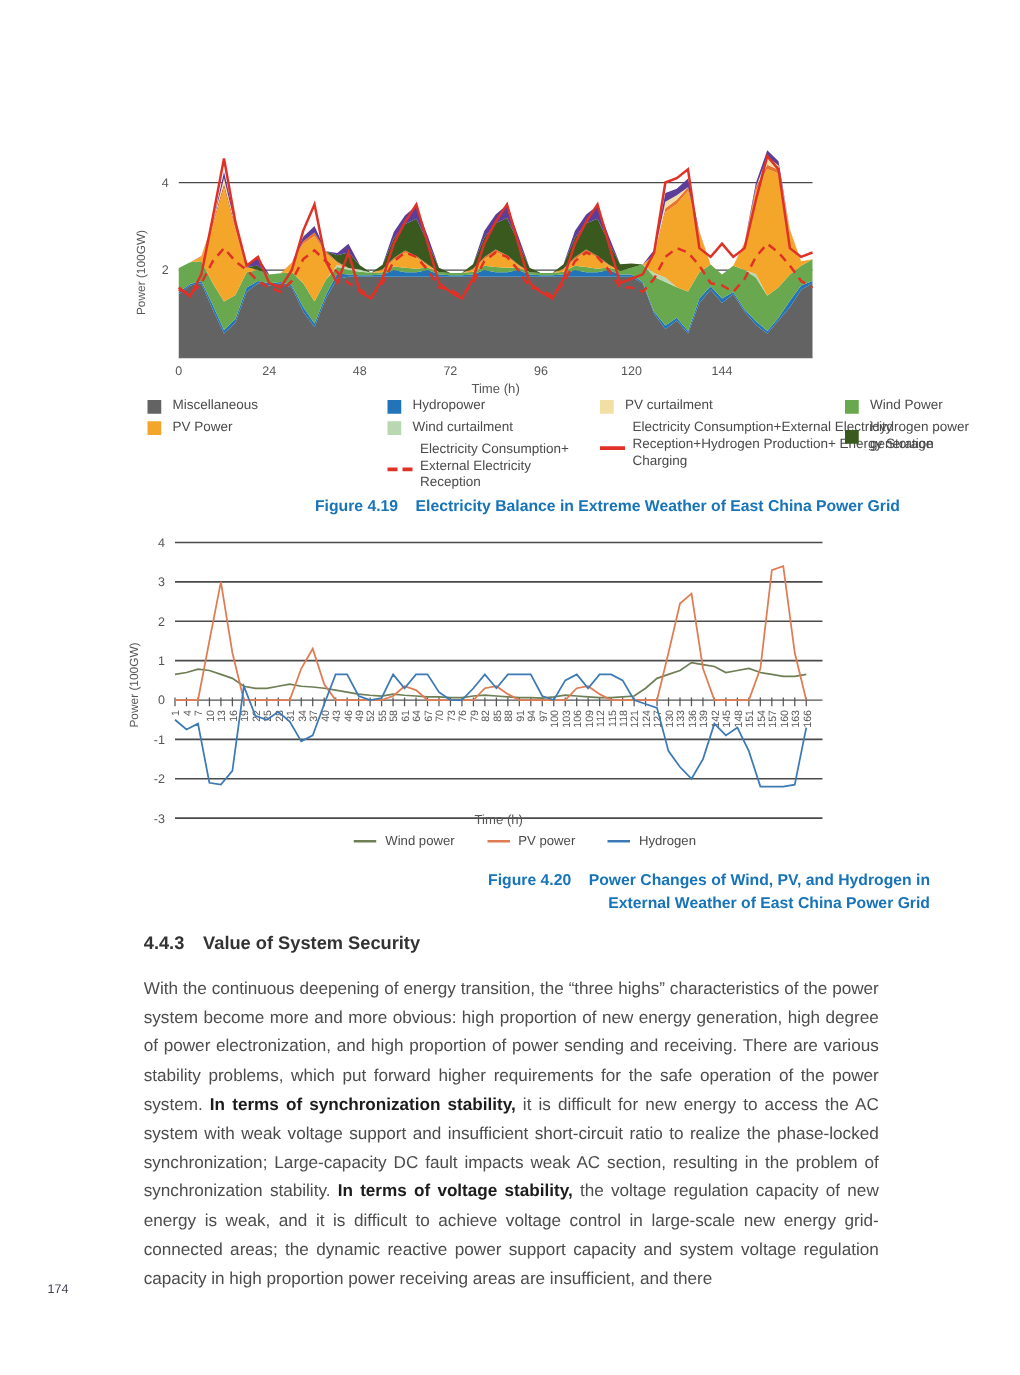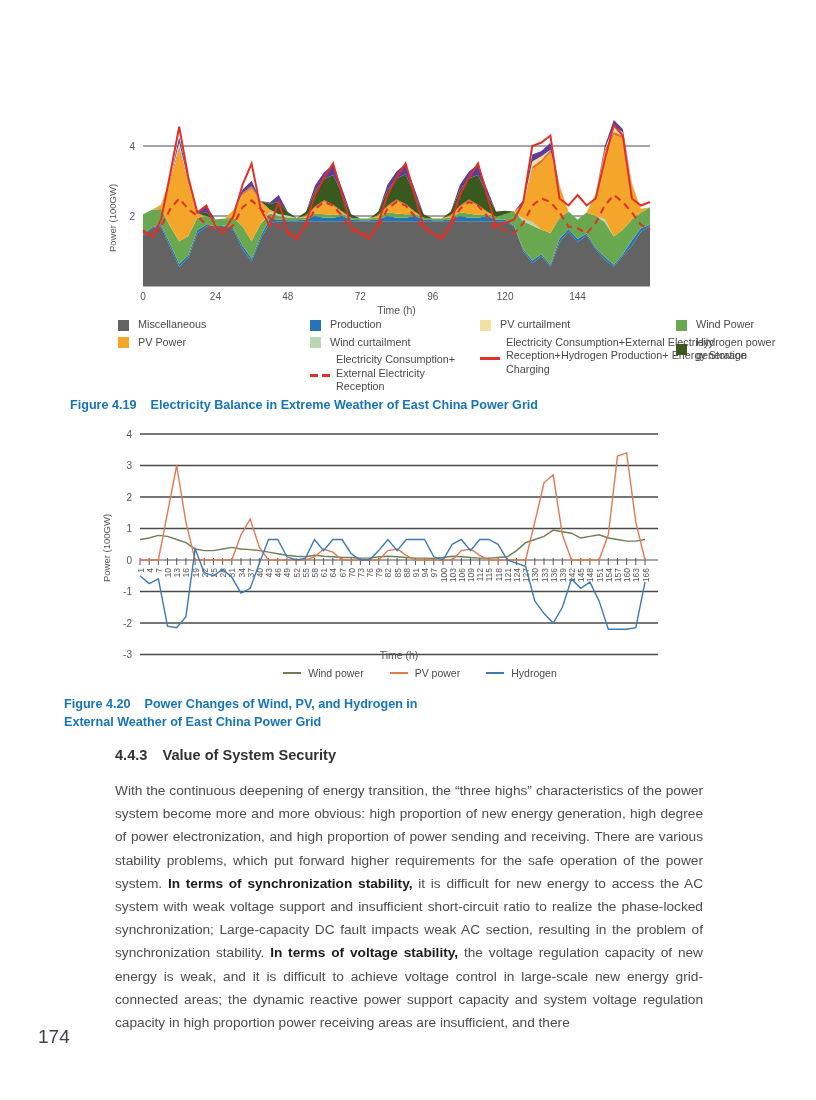--- a/index.html
+++ b/index.html
@@ -7,31 +7,31 @@
         font-family:"Liberation Sans", sans-serif;color:#4a4a4a;}
   svg text{font-family:"Liberation Sans", sans-serif;}
   .chart-abs{position:absolute;}
   .legend1{position:absolute;left:100px;top:318px;width:710px;height:78px;font-size:10.8px;line-height:13.5px;color:#4a4a4a;}
   .legend1 .col{position:absolute;top:0;}
   .legend1 .item{display:flex;align-items:center;margin-bottom:4px;}
   .legend1 .sw{flex:0 0 auto;width:11px;height:11px;margin:1px 9px 0 0;}
   .legend1 .swline{flex:0 0 auto;width:20px;height:3px;margin:5px 6px 0 0;}
   .legend1 .swdash{flex:0 0 auto;display:flex;gap:4px;margin:5px 6px 0 0;}
   .legend1 .swdash i{display:block;width:8px;height:3px;}
-  .caption{position:absolute;text-align:left;font-weight:bold;color:#1774b8;font-size:12.6px;line-height:18px;}
+  .caption{position:absolute;text-align:right;font-weight:bold;color:#1774b8;font-size:12.6px;line-height:18px;}
   .caption .lbl{margin-right:14px;}
   .legend2{position:absolute;left:100px;top:667px;width:640px;display:flex;justify-content:center;gap:26px;font-size:10.5px;color:#4a4a4a;}
   .legend2 .item{display:flex;align-items:center;}
   .legend2 .sw{width:18px;height:2px;margin-right:7px;}
   .heading{position:absolute;left:115px;top:747px;font-size:14.6px;font-weight:bold;color:#333;}
   .heading .num{margin-right:15px;}
   .para{position:absolute;left:115px;top:779px;width:588px;font-size:13.7px;line-height:23.2px;
         text-align:justify;color:#4c4c4c;}
   .para b{color:#1c1c1c;}
-  .pagenum{position:absolute;left:38px;top:1026px;font-size:19px;color:#3f3f4d;}
+  .pagenum{position:absolute;left:38px;top:1026px;font-size:10px;color:#3f3f4d;}
 </style>
 </head>
 <body>
 
 <div class="page">
 
   <svg class="chart-abs" style="left:100px;top:110px;" width="560" height="208" viewBox="0 0 560 208">
       <line x1="43" y1="106" x2="550" y2="106" stroke="#4a4a4a" stroke-width="1"></line>
       <text x="35" y="109.5" fill="#555" text-anchor="end" font-size="10">2</text>
       <line x1="43" y1="36" x2="550" y2="36" stroke="#4a4a4a" stroke-width="1"></line>
@@ -66,21 +66,21 @@
           <span>Miscellaneous</span>
         </div>
         <div class="item">
           <span class="sw" style="background: rgb(244, 166, 42);"></span>
           <span>PV Power</span>
         </div>
       </div>
       <div class="col" style="left: 210px; width: 158px;">
         <div class="item">
           <span class="sw" style="background: rgb(34, 115, 184);"></span>
-          <span>Production</span>
+          <span>Hydropower</span>
         </div>
         <div class="item">
           <span class="sw" style="background: rgb(185, 216, 178);"></span>
           <span>Wind curtailment</span>
         </div>
         <div class="item">
           <span class="swdash">
             <i style="background: rgb(224, 49, 39);"></i>
             <i style="background: rgb(224, 49, 39);"></i>
           </span>

